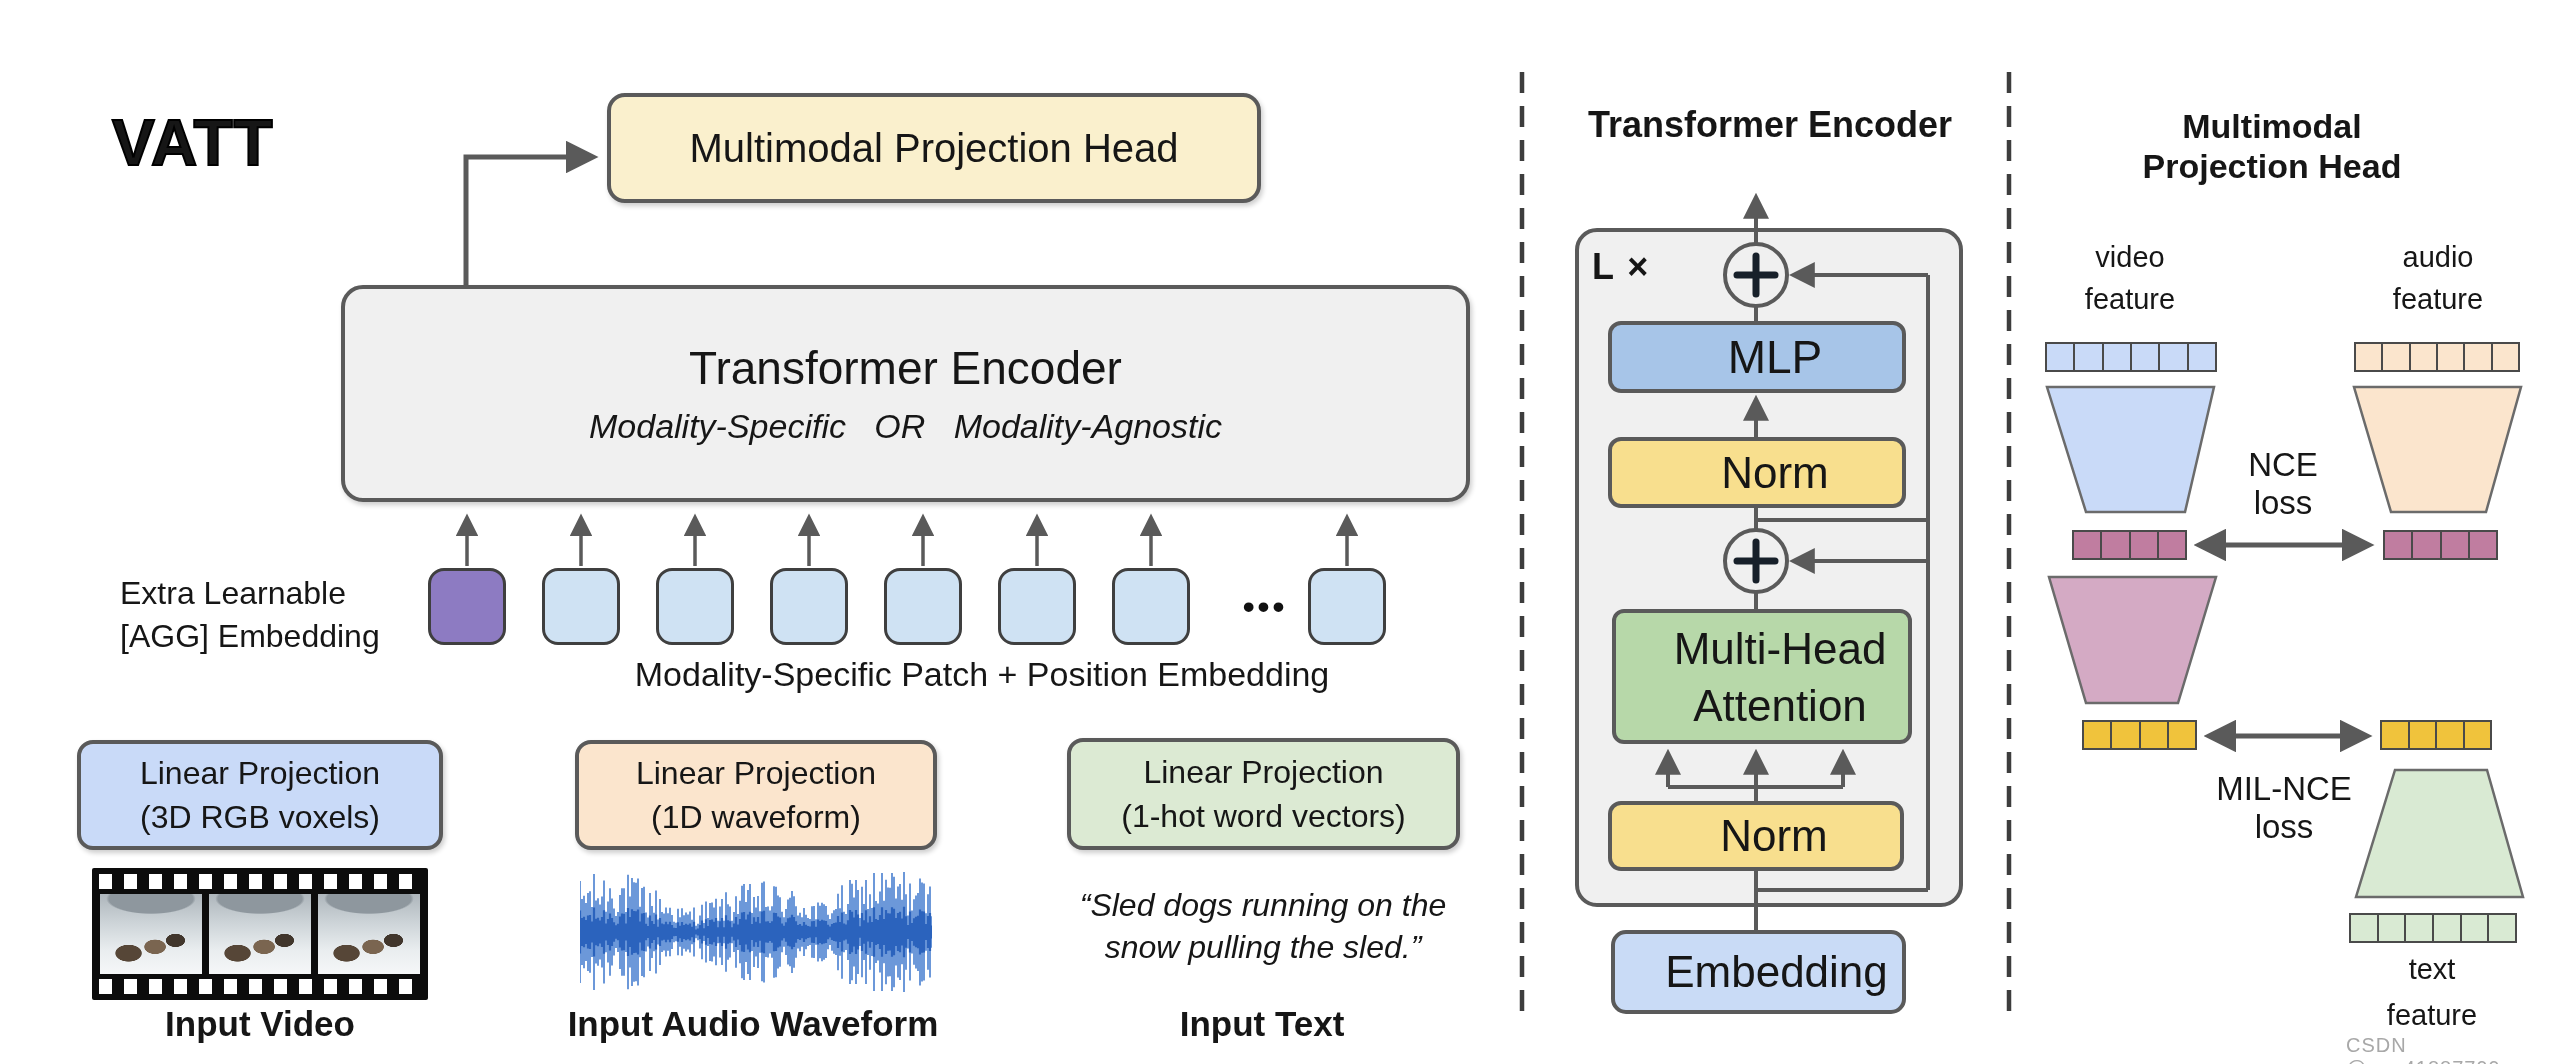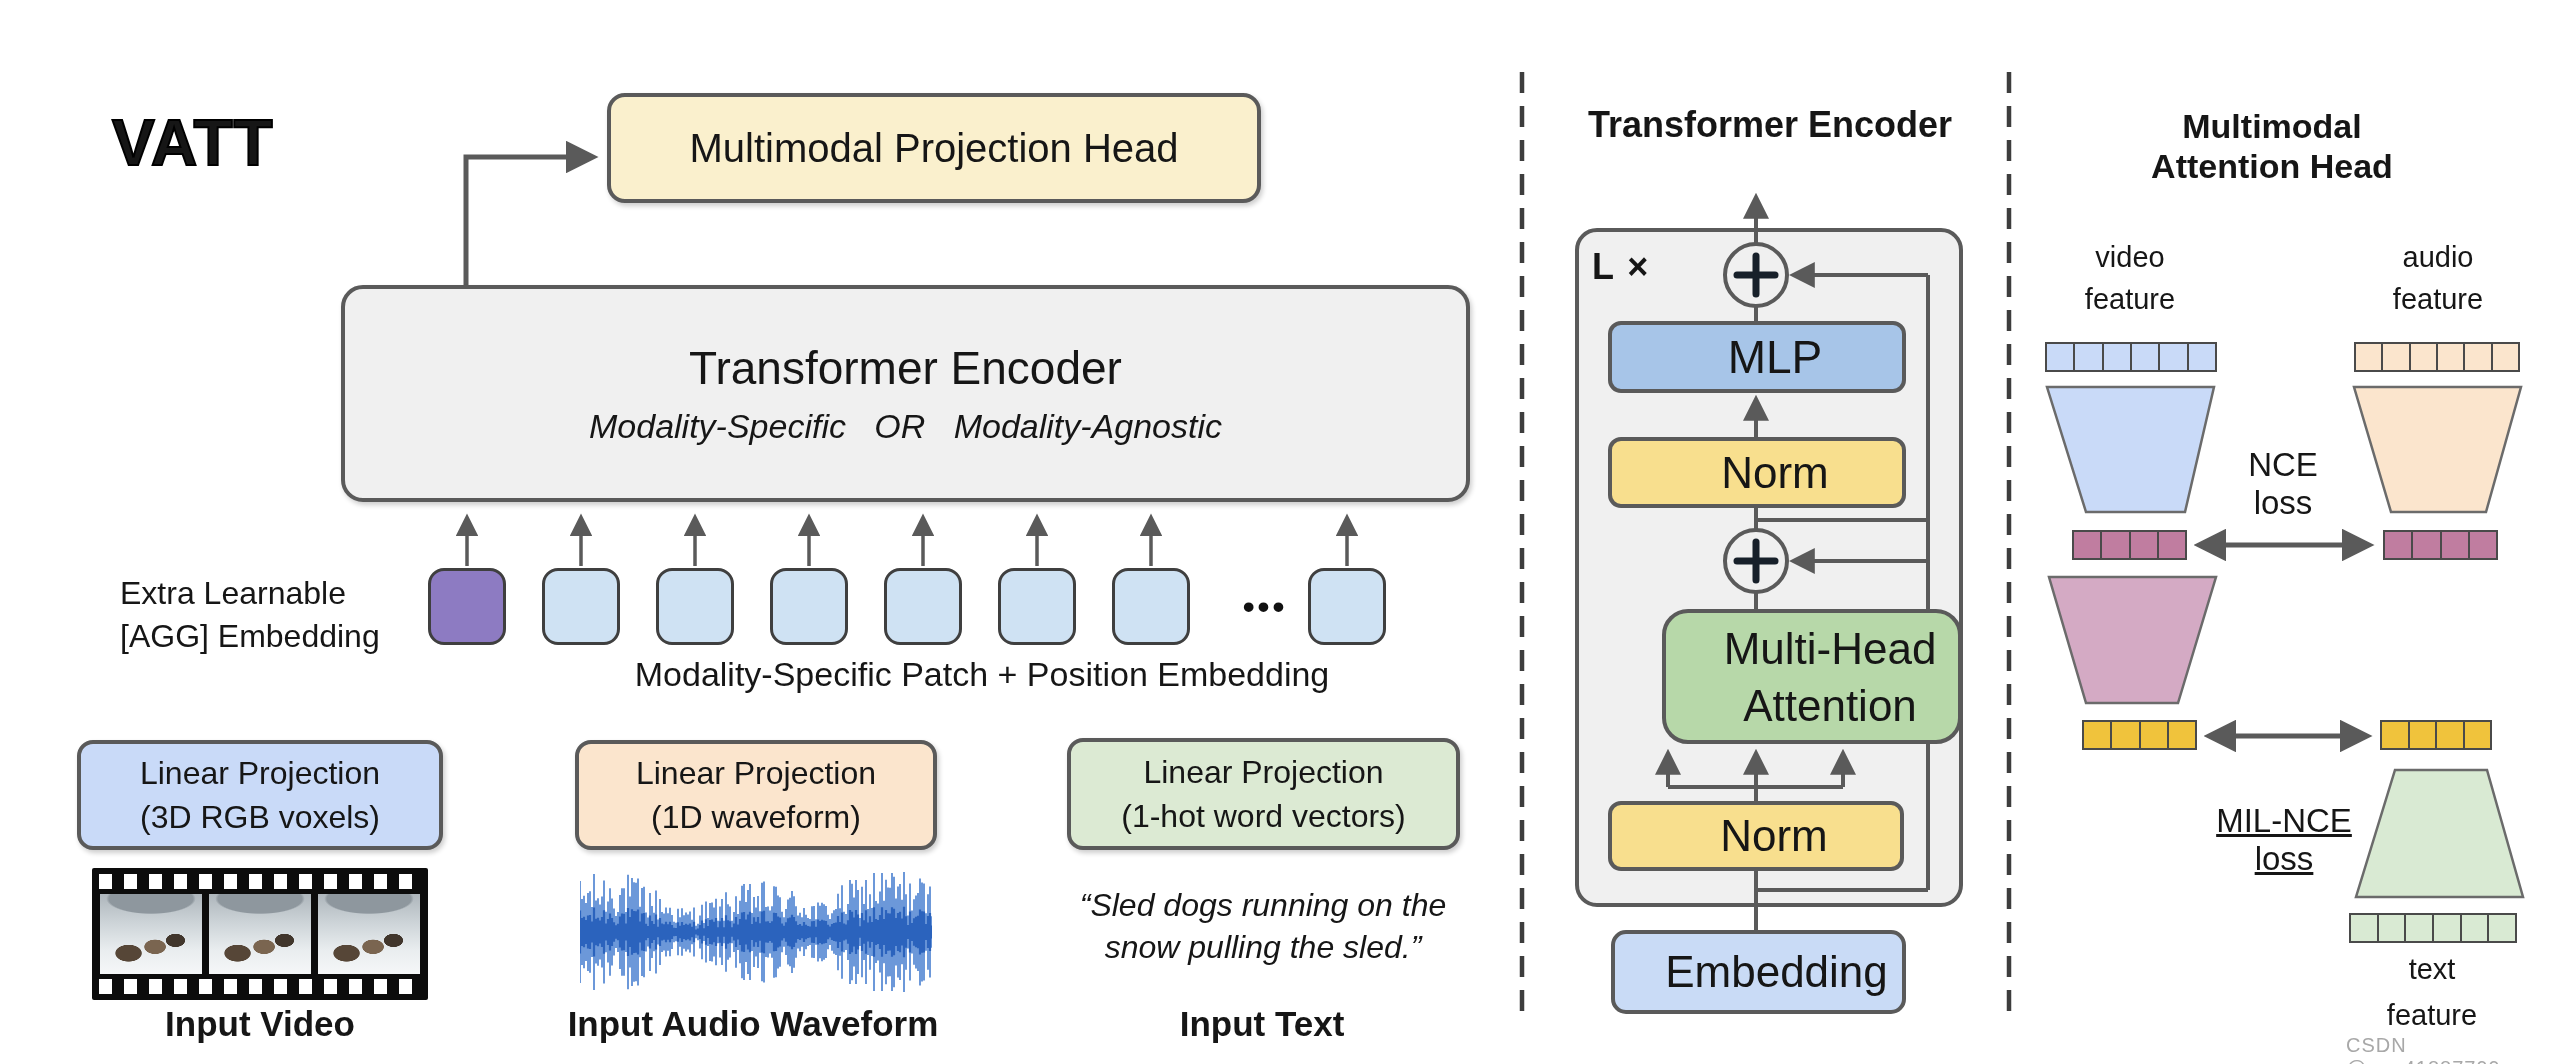--- a/index.html
+++ b/index.html
@@ -64,22 +64,22 @@
   .waveform{position:absolute;left:580px;top:858px;width:352px;height:148px;}
 
   
   .mid-title{position:absolute;left:1570px;top:104px;width:400px;text-align:center;
              font-size:36px;font-weight:bold;}
   .loop-label{position:absolute;left:1592px;top:246px;font-size:36px;font-weight:bold;letter-spacing:2px;}
   .blk{position:absolute;border:4px solid var(--border);border-radius:13px;box-sizing:border-box;
        display:flex;flex-direction:column;align-items:center;justify-content:center;text-align:right;padding-left:36px;}
   .blk-mlp{left:1608px;top:321px;width:298px;height:72px;background:var(--mlp_blue);font-size:46px;}
   .blk-norm1{left:1608px;top:437px;width:298px;height:71px;background:var(--norm_yellow);font-size:44px;}
-  .blk-mha{left:1662px;top:609px;width:300px;height:135px;background:var(--mha_green);
-           font-size:44px;line-height:57px;border-radius:26px;}
+  .blk-mha{left:1612px;top:609px;width:300px;height:135px;background:var(--mha_green);
+           font-size:44px;line-height:57px;border-radius:12px;}
   .blk-norm2{left:1608px;top:801px;width:296px;height:70px;background:var(--norm_yellow);font-size:44px;}
   .blk-emb{left:1611px;top:930px;width:295px;height:84px;background:var(--embedding_blue);font-size:44px;border-radius:15px;}
 
   
   .right-title{position:absolute;left:2122px;top:106px;width:300px;text-align:center;
                font-size:34px;font-weight:bold;line-height:40px;}
   .feat-label{position:absolute;width:140px;text-align:center;font-size:29px;line-height:42px;}
   .loss-label{position:absolute;text-align:center;font-size:33px;line-height:38px;}
   .strip{position:absolute;display:flex;border:2.5px solid #4a4a4a;box-sizing:border-box;}
   .strip .cell{flex:1;border-right:2.5px solid #4a4a4a;}
@@ -243,21 +243,21 @@
   <div class="blk blk-norm1">Norm</div>
   <div class="blk blk-mha">
     <div>Multi-Head</div>
     <div>Attention</div>
   </div>
   <div class="blk blk-norm2">Norm</div>
   <div class="blk blk-emb">Embedding</div>
 
   <div class="right-title">
     <div>Multimodal</div>
-    <div>Attention Head</div>
+    <div>Projection Head</div>
   </div>
 
   <div class="feat-label" style="left:2060px;top:236px;">
     <div>video</div>
     <div>feature</div>
   </div>
   <div class="feat-label" style="left:2368px;top:236px;">
     <div>audio</div>
     <div>feature</div>
   </div>
@@ -303,21 +303,21 @@
       <div class="cell"></div>
       <div class="cell"></div>
     </div>
   <div class="strip strip-gold" style="left:2380px;top:720px;width:112px;height:30px;">
       <div class="cell"></div>
       <div class="cell"></div>
       <div class="cell"></div>
       <div class="cell"></div>
     </div>
 
-  <div class="loss-label" style="left:2204px;top:802px;width:160px;text-decoration:underline;">
+  <div class="loss-label" style="left:2204px;top:770px;width:160px;">
     <div>MIL-NCE</div>
     <div>loss</div>
   </div>
 
   <div class="strip strip-green" style="left:2349px;top:913px;width:168px;height:30px;">
       <div class="cell"></div>
       <div class="cell"></div>
       <div class="cell"></div>
       <div class="cell"></div>
       <div class="cell"></div>

